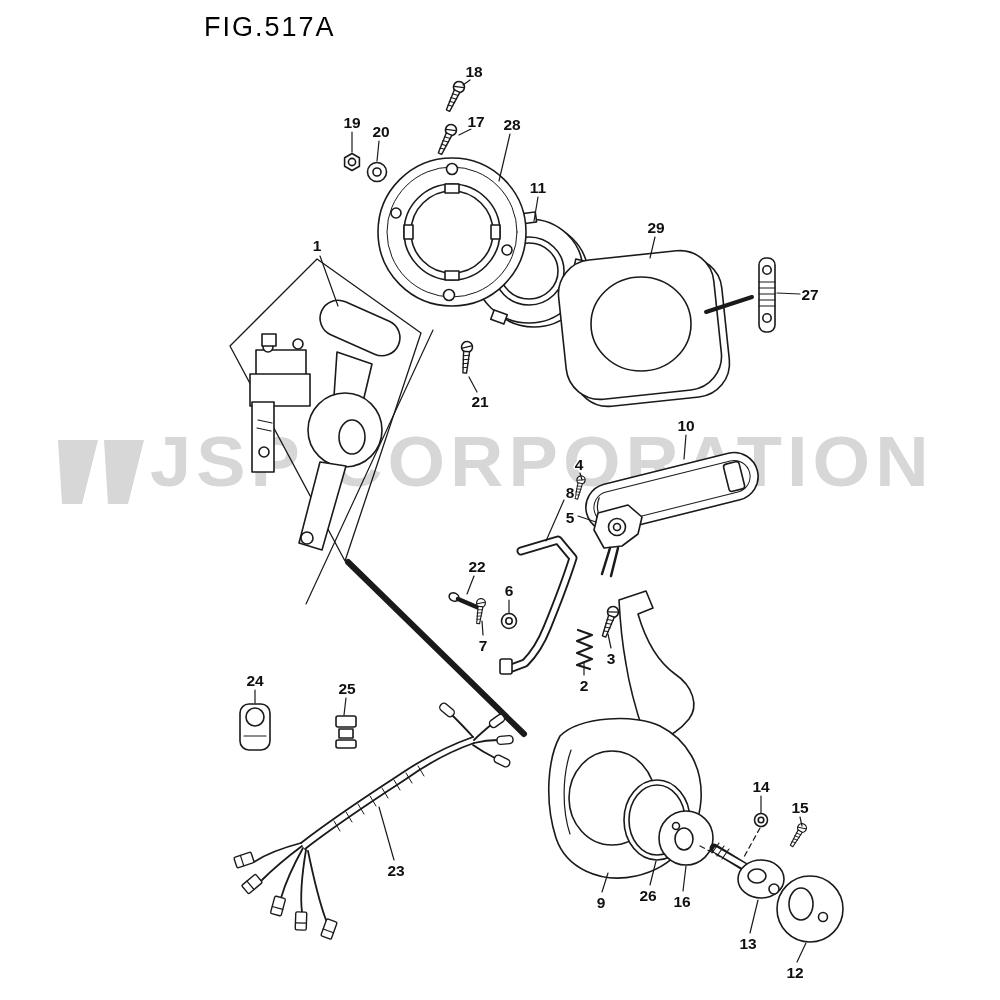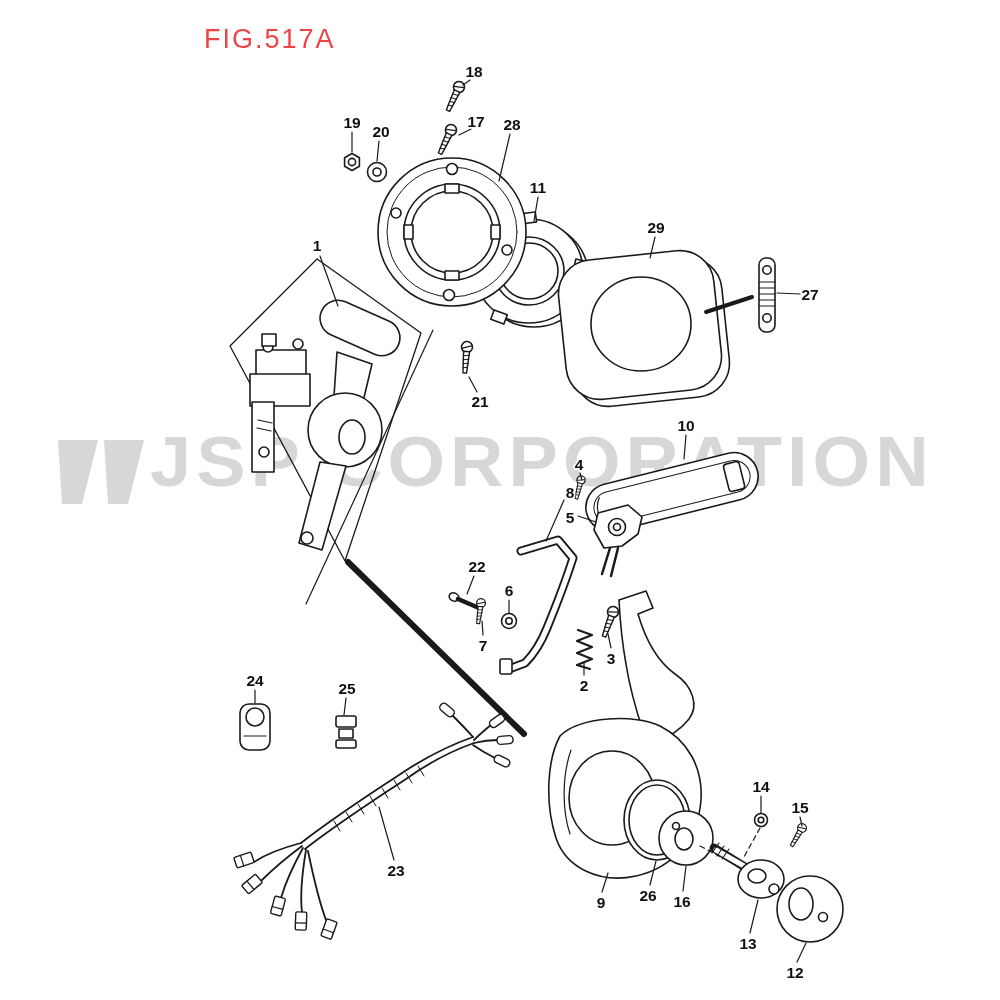--- a/index.html
+++ b/index.html
@@ -1,19 +1,19 @@
 <!DOCTYPE html>
 <html><head>
 <meta charset="utf-8">
 <style>
   *{box-sizing:border-box}
   html,body{margin:0;padding:0;background:#fff}
   body{font-family:"Liberation Sans",sans-serif}
   .canvas{position:relative;width:1000px;height:1000px;background:#ffffff;overflow:hidden}
-  .fig-title{position:absolute;left:204px;top:24px;font-size:27px;letter-spacing:2px;color:#ef4444;z-index:2}
+  .fig-title{position:absolute;left:204px;top:12px;font-size:27px;letter-spacing:2px;color:#000000;z-index:2}
   .watermark{position:absolute;left:0;top:420px;width:1000px;height:100px;z-index:0}
   .watermark-text{position:absolute;left:150px;top:2px;font-size:74px;font-weight:bold;letter-spacing:5px;white-space:nowrap;color:#d7d7d7;transform:scaleY(.94);transform-origin:left top}
   .logo-svg{position:absolute;left:40px;top:14px}
   svg.diagram{position:absolute;left:0;top:0;z-index:1}
   #part-labels text{font-size:15.5px;font-weight:bold;fill:#101010;text-anchor:middle;dominant-baseline:central;paint-order:stroke;stroke:#ffffff;stroke-width:3px}
   #leader-lines line{stroke:#1a1a1a;stroke-width:1.2}
 </style>
 </head>
 <body>
 

